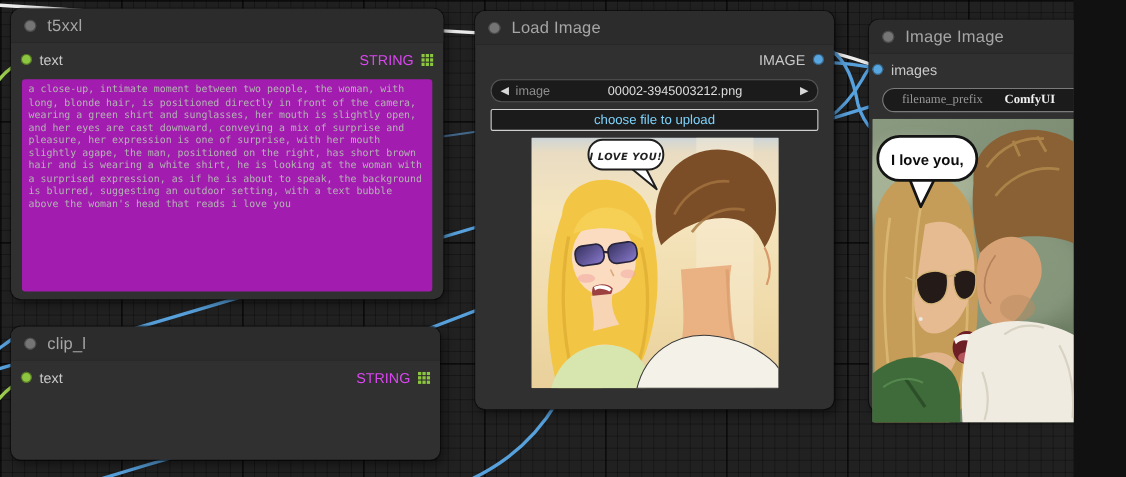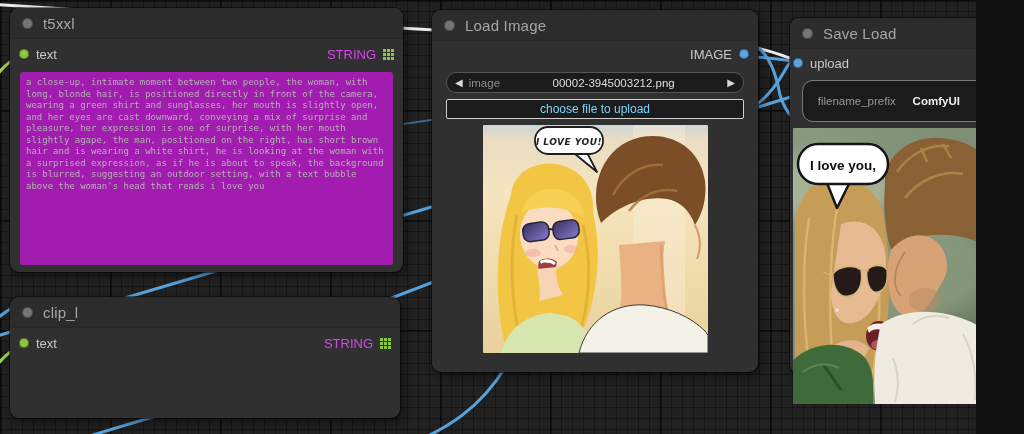--- a/index.html
+++ b/index.html
@@ -45,21 +45,21 @@
   }
   .combo .arrow{color:#d8d8d8;font-size:10px;line-height:1;cursor:pointer;}
   .combo .combo-label{color:#8e8e8e;margin-left:6px;}
   .combo .combo-value{flex:1;text-align:center;color:#dedede;}
   .upload-btn{
     margin:6px 14px 0;height:18px;background:#1b1b1b;border:1px solid #cfcfcf;border-radius:2px;
     display:flex;align-items:center;justify-content:center;color:#7dd3fc;font-size:12px;cursor:pointer;
   }
   .pill{
     margin:6px 12px 0;height:20px;border-radius:11px;background:#1b1b1b;border:1px solid #7b7b7b;
-    display:flex;align-items:center;padding:10px 14px;font-size:11.5px;
+    display:flex;align-items:center;padding:0 14px;font-size:11.5px;font-family:Liberation Serif, serif;
   }
   .pill .pill-label{color:#979797;flex:1;text-align:center;}
   .pill .pill-value{color:#f0f0f0;font-weight:bold;flex:1;text-align:center;}
   .preview-wrap{display:flex;justify-content:center;margin-top:6px;}
   .preview-wrap svg{display:block;border-radius:1px;}
   
   #node-t5xxl{left:10px;top:8px;width:393px;height:264px;}
   #node-clipl{left:10px;top:297px;width:390px;height:121px;}
   #node-load{left:432px;top:10px;width:326px;height:362px;}
   #node-save{left:790px;top:18px;width:213px;height:356px;}
@@ -205,25 +205,25 @@
         <path d="M 100 20 L 114 47 L 86 24 Z" fill="#fff" stroke="#1e1e1e" stroke-width="1.8" stroke-linejoin="round"></path>
         <rect x="52" y="2" width="68" height="27" rx="13" fill="#fff" stroke="#1e1e1e" stroke-width="1.8"></rect>
         <text x="86" y="20" text-anchor="middle" font-family="DejaVu Sans, sans-serif" font-size="9" font-style="italic" font-weight="600" letter-spacing=".5" fill="#222">I LOVE YOU!</text>
       </svg>
     </div>
   </div>
 
   <div class="node" id="node-save">
     <div class="node-header">
       <span class="title-dot"></span>
-      <span class="node-title">Save Load</span>
+      <span class="node-title">Image Image</span>
     </div>
     <div class="slot-row" style="padding-left:3px;margin-top:3px;">
       <span class="socket blue"></span>
-      <span class="slot-label">upload</span>
+      <span class="slot-label">images</span>
     </div>
     <div class="pill">
       <span class="pill-label">filename_prefix</span>
       <span class="pill-value">ComfyUI</span>
     </div>
     <div class="preview-wrap">
       <svg width="208" height="276" viewBox="0 0 208 276">
         <defs>
           <linearGradient id="svBg" x1="0" y1="0" x2="1" y2="1">
             <stop offset="0" stop-color="#8a9a80"></stop>

